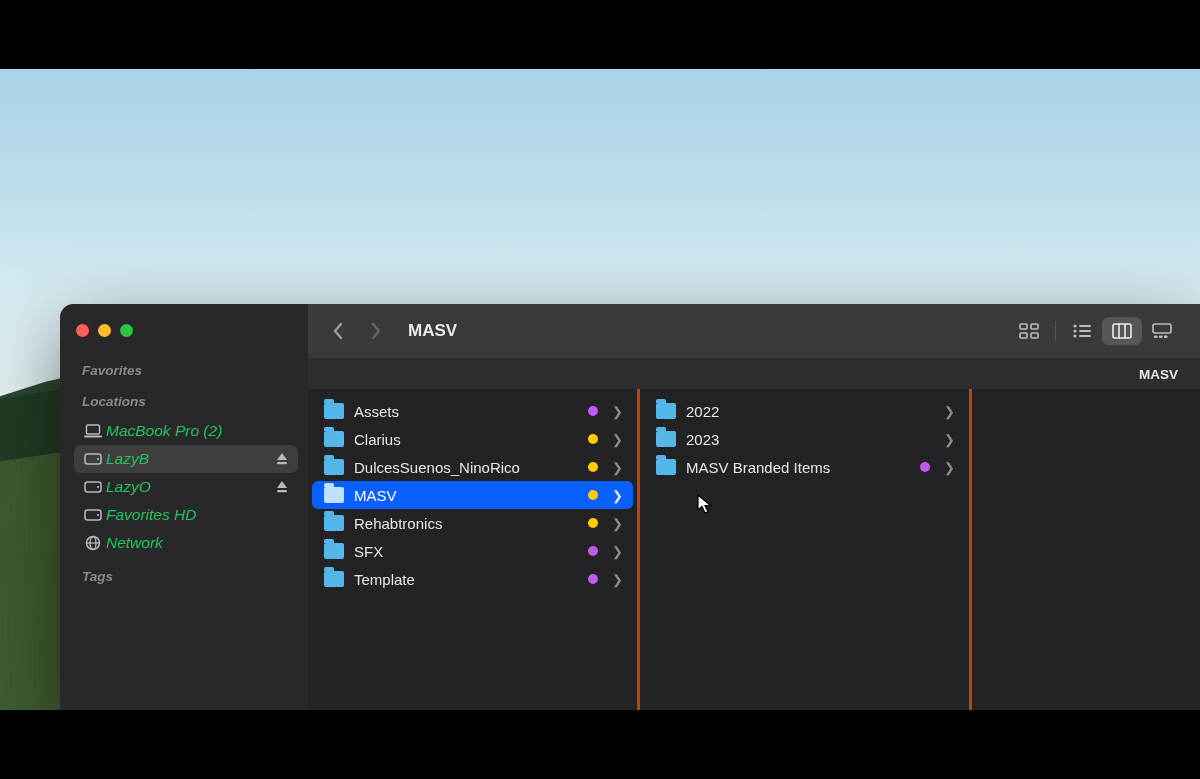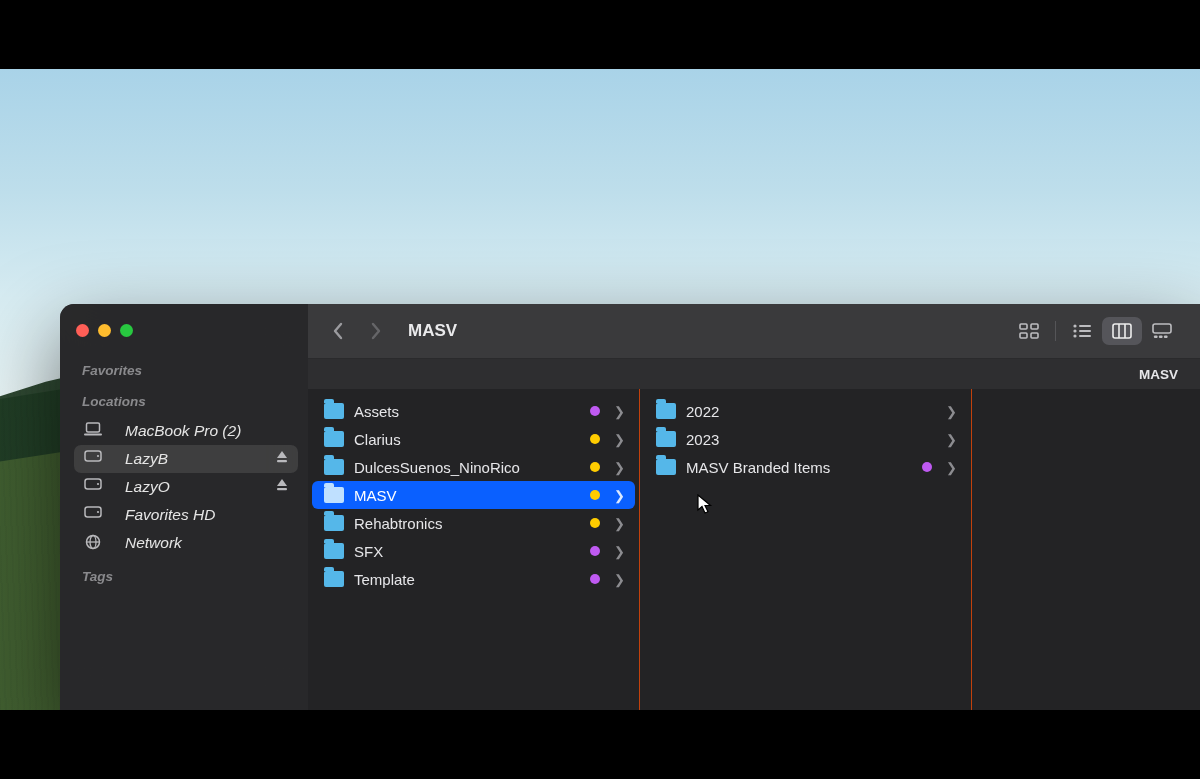--- a/index.html
+++ b/index.html
@@ -42,22 +42,22 @@
     display:flex; flex-direction:column; gap:4px;
     position:relative;
     font-style:italic;
   }
   .traffic { display:flex; gap:9px; padding: 2px 4px 14px 2px; }
   .traffic span { width:13px; height:13px; border-radius:50%; display:block; }
   .tl-close  { background:#ff5f57; } .tl-min { background:#febc2e; } .tl-max { background:#28c840; }
 
   .sb-head { color:#8a8a8d; font-size:13.5px; font-weight:600; padding:8px 8px 4px; }
   .sb-item {
-    display:flex; align-items:flex-start; gap:23px; padding:5px 10px; border-radius:7px;
-    color:#e5e5e5; font-size:15.5px; font-weight:500;
+    display:flex; align-items:center; gap:4px; padding:5px 10px; border-radius:7px;
+    color:#22c55e; font-size:15.5px; font-weight:500;
     position:relative;
   }
   .sb-item .sb-icon { width:18px; display:flex; justify-content:center; color:#b9b9bc; }
   .sb-item.selected { background: rgba(255,255,255,.10); }
   .eject { margin-left:auto; color:#b9b9bc; }
 
   
   .main { flex:1 1 auto; display:flex; flex-direction:column; background:#232325; min-width:0; }
   .toolbar {
     height:55px; background:#3a3a3c; display:flex; align-items:center;
@@ -67,21 +67,21 @@
   .tb-title { color:#eaeaec; font-size:17px; font-weight:700; margin-left:6px; }
   .tb-spacer { flex:1; }
   .view-group { display:flex; align-items:center; gap:0; color:#bdbdc0; }
   .view-btn { padding:6px 10px; border-radius:7px; display:flex; }
   .view-sep { width:1px; height:20px; background:#555558; margin:0 6px; }
   .view-btn.active { background:#55555a; color:#eee; }
   .pathbar { height:30px; display:flex; justify-content:flex-end; align-items:center;
     padding:0 22px; color:#e6e6e9; font-size:13.5px; font-weight:600; background:#2e2e30; }
 
   .columns { flex:1; display:flex; min-height:0; }
-  .col { flex:0 0 332px; border-right:1px solid #c2410c; padding:8px 4px; overflow:auto; }
+  .col { flex:0 0 332px; border-right:3px solid #c2410c; padding:8px 4px; overflow:auto; }
   .col:last-child { border-right:none; flex:1 0 200px; }
   .row {
     display:flex; align-items:center; gap:10px; padding:4px 10px 4px 12px; border-radius:6px;
     color:#e6e6e9; font-size:15px; position:relative; height:28px;
   }
   .row .folder { width:20px; height:16px; border-radius:2px; background:#55b7e9;
     position:relative; }
   .row .folder::before { content:""; position:absolute; left:0; top:-4px; width:10px; height:4px;
     background:#55b7e9; border-radius:2px 2px 0 0; }
   .row.selected { background:#0a60ff; color:#fff; }

